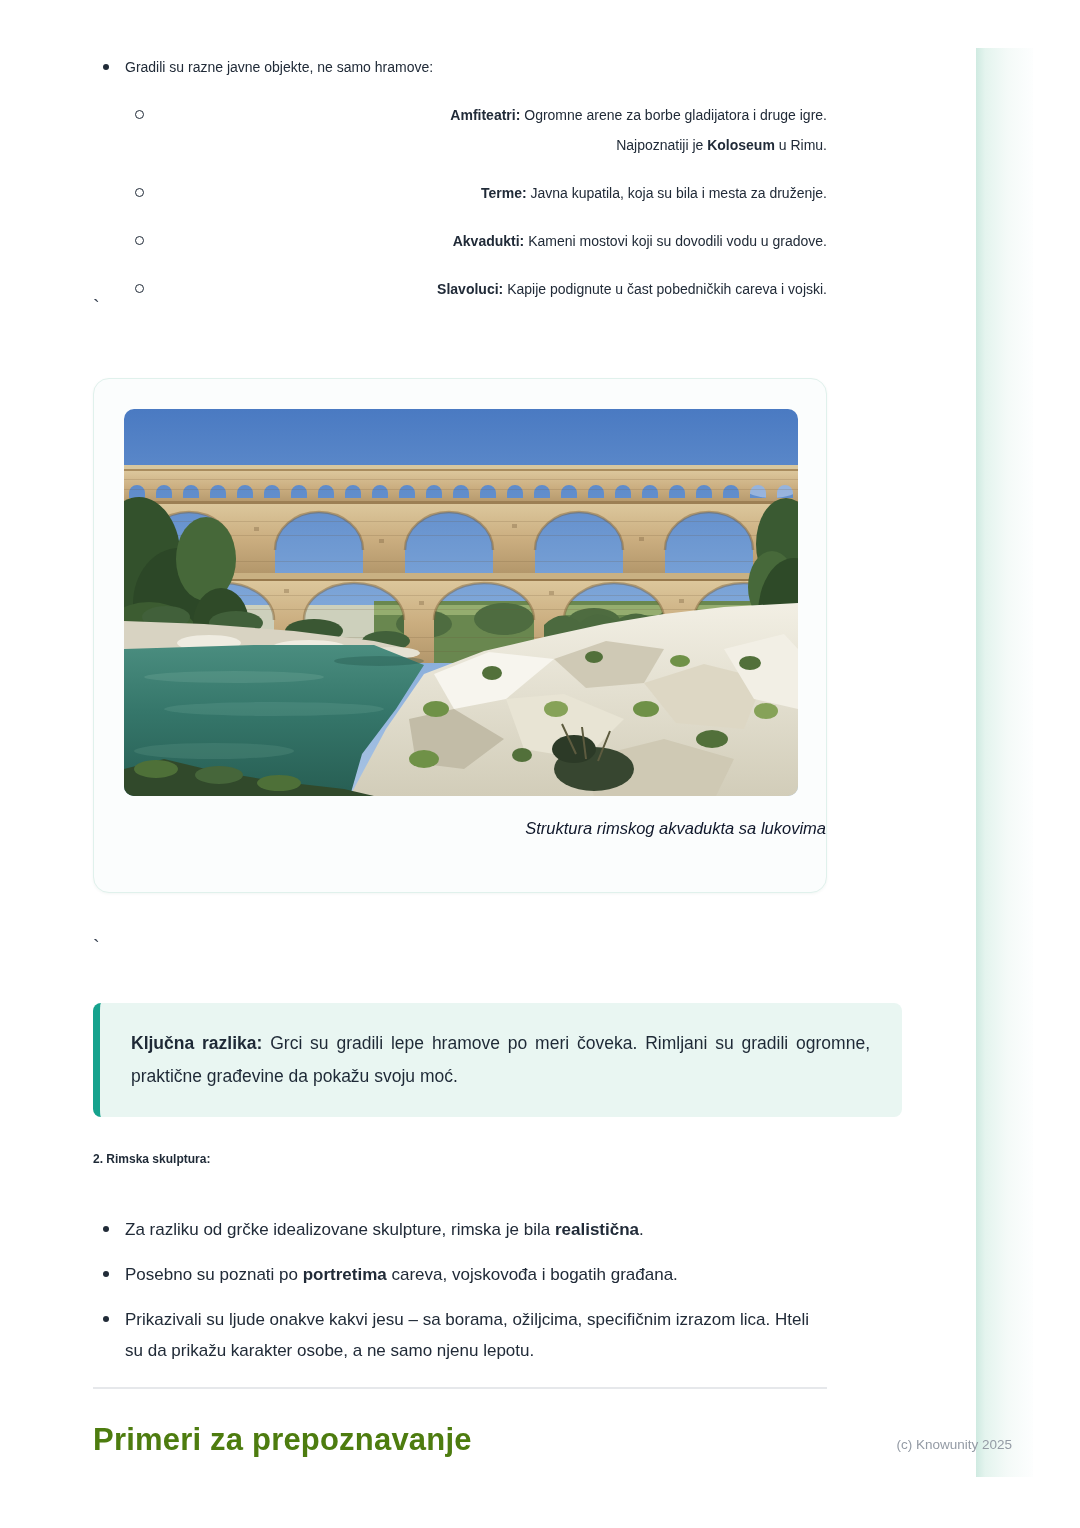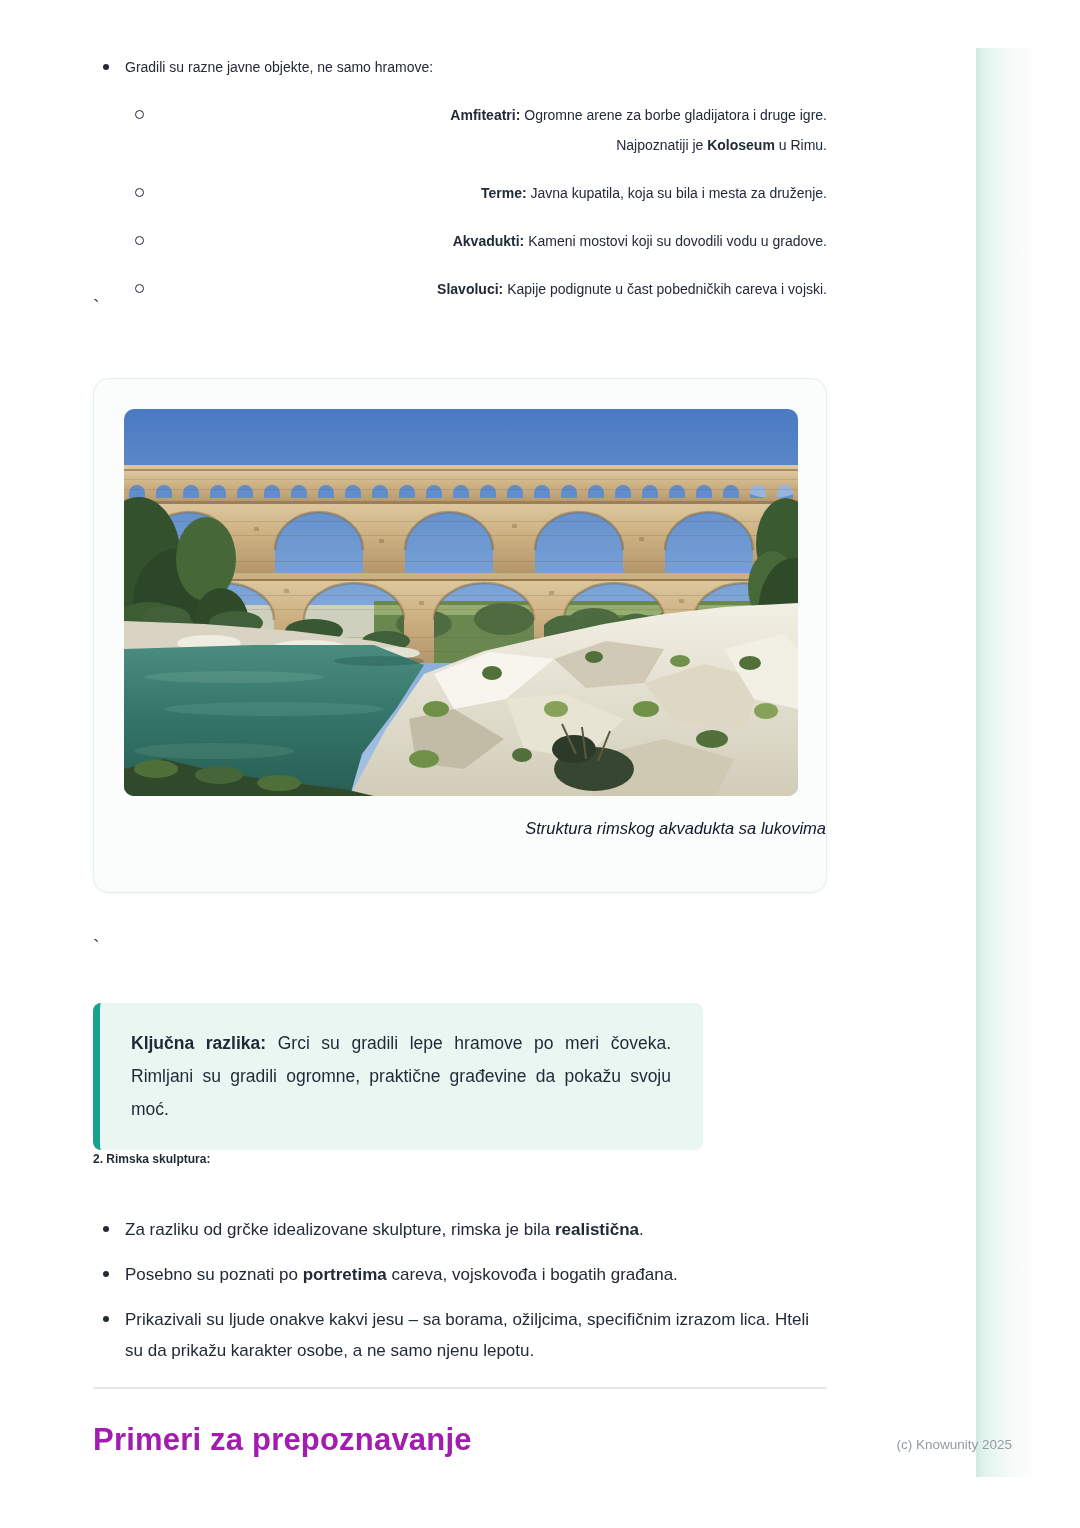--- a/index.html
+++ b/index.html
@@ -30,32 +30,32 @@
     position:absolute;left:93px;top:378px;width:734px;height:515px;box-sizing:border-box;z-index:2;
     background:#fbfdfd;border:1px solid #e0f1ec;border-radius:16px;
     box-shadow:0 1px 3px rgba(15,80,60,0.05);
   }
   .photo{position:absolute;left:30px;top:30px;width:674px;height:387px;border-radius:10px;overflow:hidden;}
   .photo svg{display:block;width:100%;height:100%;}
   .caption{position:absolute;left:0;right:0;top:440px;text-align:right;
            font-style:italic;font-size:16.5px;color:#0f172a;}
   
   .callout{
-    position:absolute;left:93px;top:1003px;width:610px;box-sizing:border-box;z-index:2;
+    position:absolute;left:93px;top:1003px;width:809px;box-sizing:border-box;z-index:2;
     background:#e9f6f2;border-left:7px solid #16a28d;border-radius:8px;
     padding:24px 32px 24px 31px;font-size:17.5px;line-height:33px;text-align:justify;color:#1e2936;
   }
   
   .sec2-heading{position:absolute;left:93px;top:1152px;font-size:12px;font-weight:700;color:#1e2936;z-index:2;}
   .list2{position:absolute;left:93px;top:1206px;width:734px;font-size:17px;line-height:31px;z-index:2;}
   .list2 .li-main{margin-top:14px;}
   .list2 .li-main:first-child{margin-top:8px;}
   .divider{position:absolute;left:93px;top:1387px;width:734px;height:2px;background:#e6e8eb;z-index:2;}
   .next-heading{position:absolute;left:93px;top:1422px;font-size:31px;font-weight:700;
-                color:#a21caf;letter-spacing:0.2px;z-index:2;}
+                color:#4d7c0f;letter-spacing:0.2px;z-index:2;}
   .copyright{position:absolute;right:68px;top:1437px;font-size:13.5px;color:#949ba5;z-index:5;}
 </style>
 </head>
 <body>
 
 <div class="side-bar"></div>
 
 <div class="list1">
   <div class="li-main">
     <span class="dot"></span>

